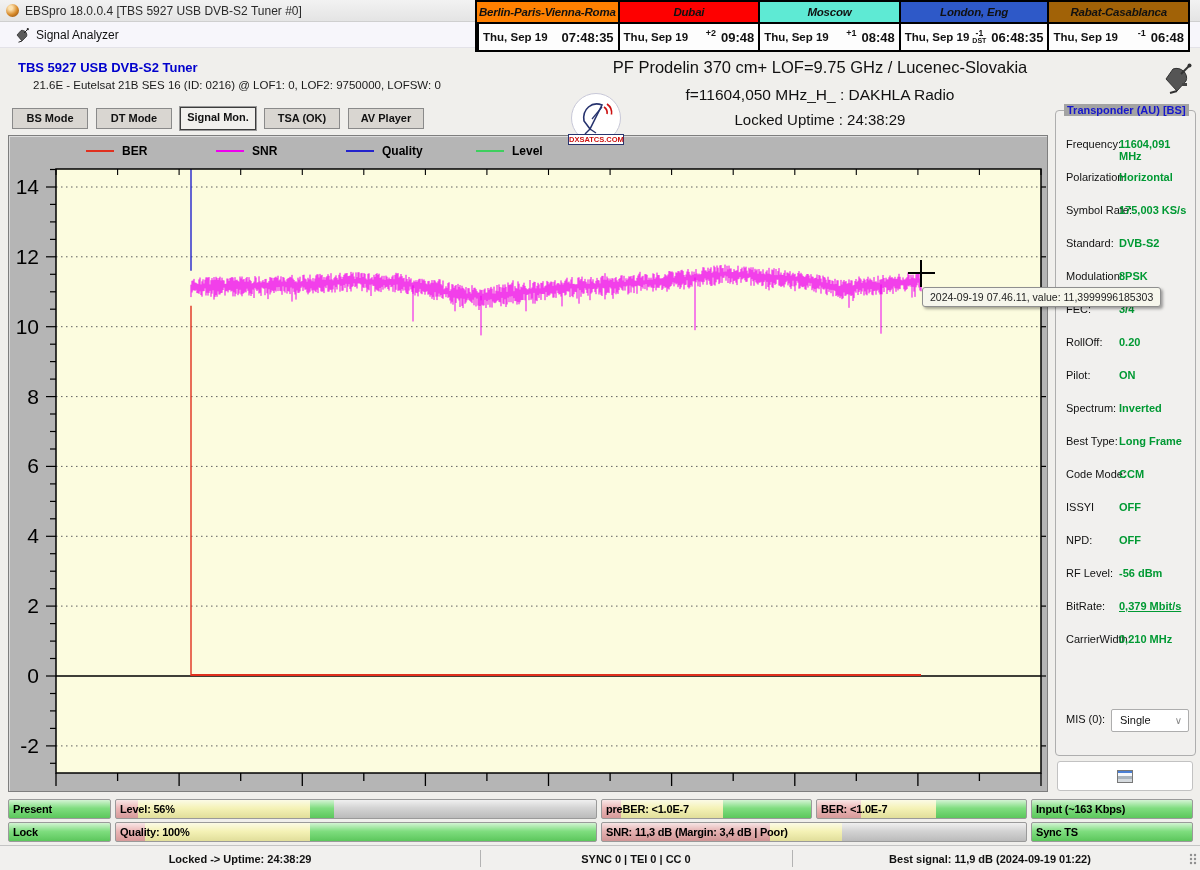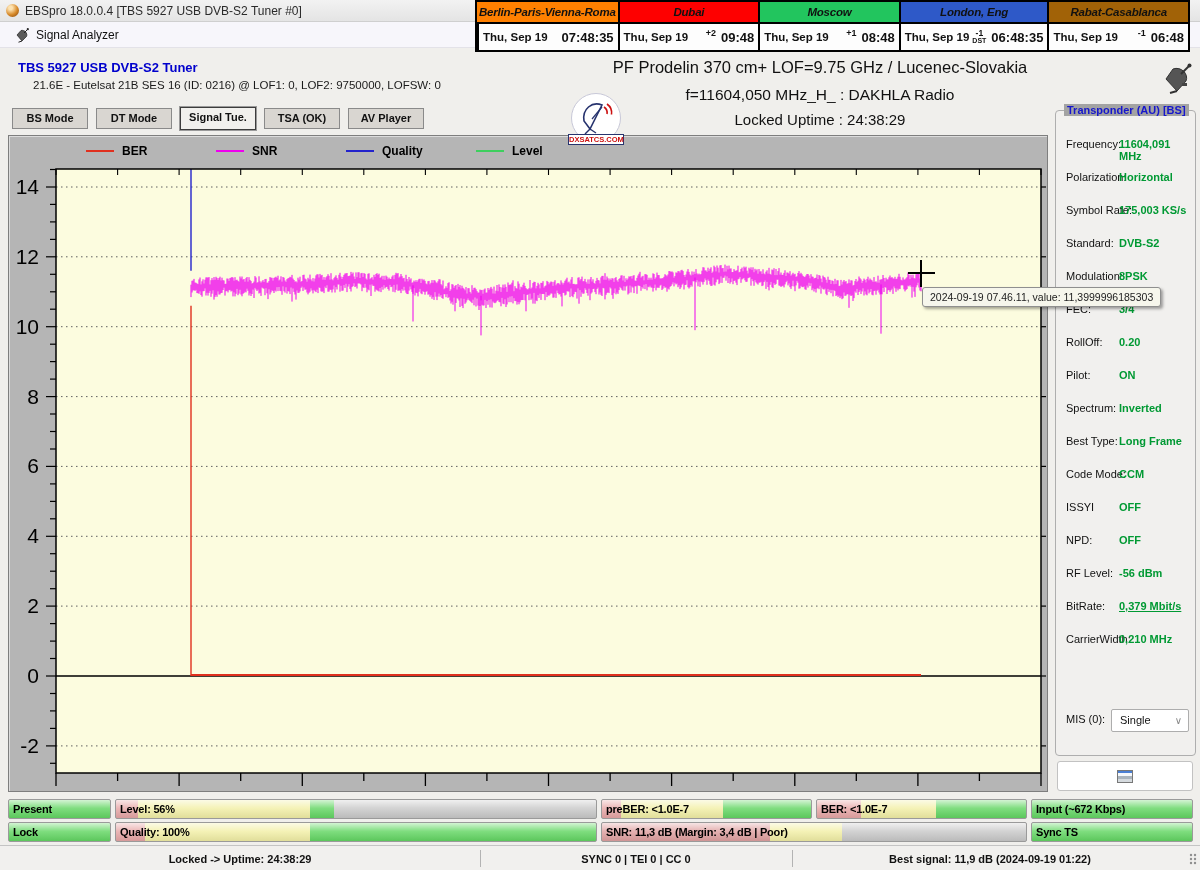--- a/index.html
+++ b/index.html
@@ -122,21 +122,21 @@
     <div class="ctime ccol">
       <span class="cdate">Thu, Sep 19</span>
       <span class="chh">07:48:35</span>
     </div>
     <div class="chead ccol" style="background: rgb(254, 0, 0);">Dubai</div>
     <div class="ctime ccol">
       <span class="cdate">Thu, Sep 19</span>
       <span class="coffset">+2</span>
       <span class="chh after">09:48</span>
     </div>
-    <div class="chead ccol" style="background: #22c55e;">Moscow</div>
+    <div class="chead ccol" style="background: #5eead4;">Moscow</div>
     <div class="ctime ccol">
       <span class="cdate">Thu, Sep 19</span>
       <span class="coffset">+1</span>
       <span class="chh after">08:48</span>
     </div>
     <div class="chead ccol" style="background: rgb(46, 89, 200);">London, Eng</div>
     <div class="ctime ccol">
       <span class="cdate">Thu, Sep 19</span>
       <span class="cdst">
         <span class="o">-1</span>
@@ -178,21 +178,21 @@
   <svg class="satmini" width="34" height="34" viewBox="0 0 34 34">
     <path d="M6 18 L17 30 L26 20 C29 13 21 5 13 8 Z" fill="#555" stroke="#333" stroke-width="1"></path>
     <line x1="17" y1="30" x2="10" y2="32" stroke="#333" stroke-width="2"></line>
     <line x1="21" y1="13" x2="29" y2="5" stroke="#333" stroke-width="2"></line>
     <circle cx="29.5" cy="4.5" r="2" fill="#333"></circle>
     <path d="M22 22 h5 v3 h-5 z" fill="#444"></path>
   </svg>
 
   <div class="tab" style="left:12px">BS Mode</div>
   <div class="tab" style="left:96px">DT Mode</div>
-  <div class="tab active" style="left:180px">Signal Tue.</div>
+  <div class="tab active" style="left:180px">Signal Mon.</div>
   <div class="tab" style="left:264px">TSA (OK)</div>
   <div class="tab" style="left:348px">AV Player</div>
 
   <div class="panel">
     <svg id="chartsvg" width="1040" height="657">
         <rect x="47" y="33" width="985" height="604" fill="#fcfcdf"></rect>
         <line x1="47" y1="51.0" x2="1032" y2="51.0" stroke="#606060" stroke-width="1" stroke-dasharray="1.5 3.5"></line>
         <line x1="47" y1="120.8" x2="1032" y2="120.8" stroke="#606060" stroke-width="1" stroke-dasharray="1.5 3.5"></line>
         <line x1="47" y1="190.7" x2="1032" y2="190.7" stroke="#606060" stroke-width="1" stroke-dasharray="1.5 3.5"></line>
         <line x1="47" y1="260.6" x2="1032" y2="260.6" stroke="#606060" stroke-width="1" stroke-dasharray="1.5 3.5"></line>
@@ -405,21 +405,21 @@
         <div class="r2"></div>
         <div class="r3"></div>
         <div class="r4"></div>
     </div>
   </div>
 
   <div class="scell" style="left: 8px; top: 799px; width: 103px; background-image: linear-gradient(rgba(255, 255, 255, 0.72), rgba(255, 255, 255, 0.18) 46%, rgba(0, 0, 0, 0.07)), linear-gradient(90deg, rgb(99, 214, 99) 0%, rgb(99, 214, 99) 100%);">Present</div>
   <div class="scell" style="left: 115px; top: 799px; width: 482px; background-image: linear-gradient(rgba(255, 255, 255, 0.72), rgba(255, 255, 255, 0.18) 46%, rgba(0, 0, 0, 0.07)), linear-gradient(90deg, rgb(231, 166, 166) 0%, rgb(231, 166, 166) 4.5%, rgb(242, 239, 166) 4.5%, rgb(242, 239, 166) 40.5%, rgb(99, 214, 99) 40.5%, rgb(99, 214, 99) 45.5%, rgb(201, 201, 201) 45.5%, rgb(201, 201, 201) 100%);">Level: 56%</div>
   <div class="scell" style="left: 601px; top: 799px; width: 211px; background-image: linear-gradient(rgba(255, 255, 255, 0.72), rgba(255, 255, 255, 0.18) 46%, rgba(0, 0, 0, 0.07)), linear-gradient(90deg, rgb(231, 166, 166) 0%, rgb(231, 166, 166) 9%, rgb(242, 239, 166) 9%, rgb(242, 239, 166) 58%, rgb(99, 214, 99) 58%, rgb(99, 214, 99) 100%);">preBER: &lt;1.0E-7</div>
   <div class="scell" style="left: 816px; top: 799px; width: 211px; background-image: linear-gradient(rgba(255, 255, 255, 0.72), rgba(255, 255, 255, 0.18) 46%, rgba(0, 0, 0, 0.07)), linear-gradient(90deg, rgb(231, 166, 166) 0%, rgb(231, 166, 166) 21%, rgb(242, 239, 166) 21%, rgb(242, 239, 166) 57%, rgb(99, 214, 99) 57%, rgb(99, 214, 99) 100%);">BER: &lt;1.0E-7</div>
-  <div class="scell" style="left: 1031px; top: 799px; width: 162px; background-image: linear-gradient(rgba(255, 255, 255, 0.72), rgba(255, 255, 255, 0.18) 46%, rgba(0, 0, 0, 0.07)), linear-gradient(90deg, rgb(99, 214, 99) 0%, rgb(99, 214, 99) 100%);">Input (~672 Kbps)</div>
+  <div class="scell" style="left: 1031px; top: 799px; width: 162px; background-image: linear-gradient(rgba(255, 255, 255, 0.72), rgba(255, 255, 255, 0.18) 46%, rgba(0, 0, 0, 0.07)), linear-gradient(90deg, rgb(99, 214, 99) 0%, rgb(99, 214, 99) 100%);">Input (~163 Kbps)</div>
   <div class="scell" style="left: 8px; top: 822px; width: 103px; background-image: linear-gradient(rgba(255, 255, 255, 0.72), rgba(255, 255, 255, 0.18) 46%, rgba(0, 0, 0, 0.07)), linear-gradient(90deg, rgb(99, 214, 99) 0%, rgb(99, 214, 99) 100%);">Lock</div>
   <div class="scell" style="left: 115px; top: 822px; width: 482px; background-image: linear-gradient(rgba(255, 255, 255, 0.72), rgba(255, 255, 255, 0.18) 46%, rgba(0, 0, 0, 0.07)), linear-gradient(90deg, rgb(231, 166, 166) 0%, rgb(231, 166, 166) 6%, rgb(242, 239, 166) 6%, rgb(242, 239, 166) 40.5%, rgb(99, 214, 99) 40.5%, rgb(99, 214, 99) 100%);">Quality: 100%</div>
   <div class="scell" style="left: 601px; top: 822px; width: 426px; background-image: linear-gradient(rgba(255, 255, 255, 0.72), rgba(255, 255, 255, 0.18) 46%, rgba(0, 0, 0, 0.07)), linear-gradient(90deg, rgb(223, 160, 160) 0%, rgb(223, 160, 160) 39.7%, rgb(242, 239, 166) 39.7%, rgb(242, 239, 166) 56.6%, rgb(201, 201, 201) 56.6%, rgb(201, 201, 201) 100%);">SNR: 11,3 dB (Margin: 3,4 dB | Poor)</div>
   <div class="scell" style="left: 1031px; top: 822px; width: 162px; background-image: linear-gradient(rgba(255, 255, 255, 0.72), rgba(255, 255, 255, 0.18) 46%, rgba(0, 0, 0, 0.07)), linear-gradient(90deg, rgb(99, 214, 99) 0%, rgb(99, 214, 99) 100%);">Sync TS</div>
 
   <div class="bottombar">
     <div class="bseg" style="left:0; width:480px;">Locked -&gt; Uptime: 24:38:29</div>
     <div class="bsep" style="left:480px"></div>
     <div class="bseg" style="left:480px; width:312px;">SYNC 0 | TEI 0 | CC 0</div>
     <div class="bsep" style="left:792px"></div>

